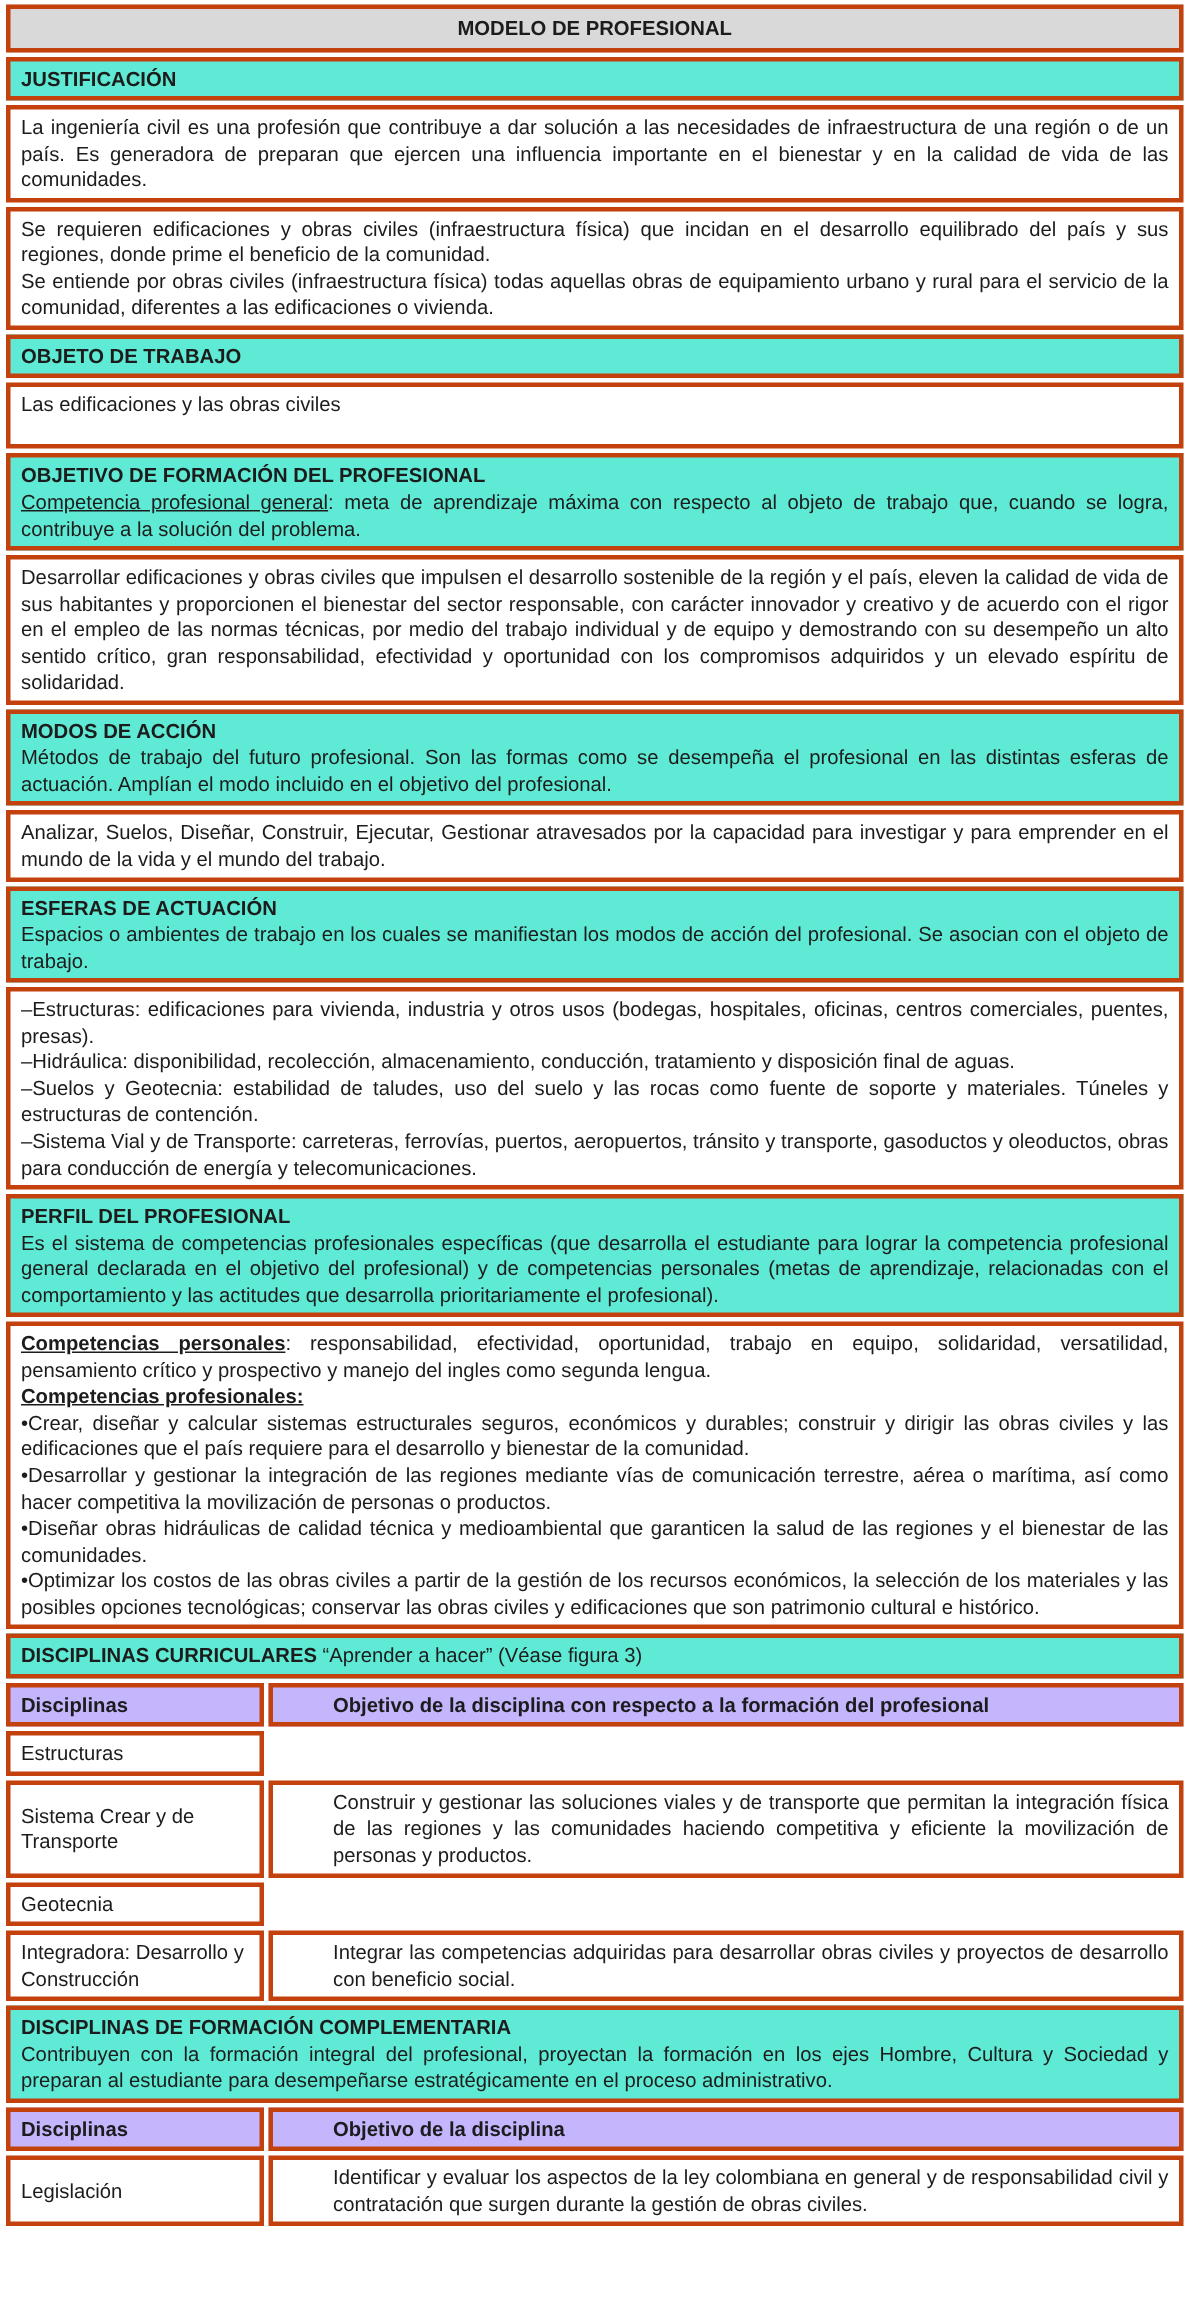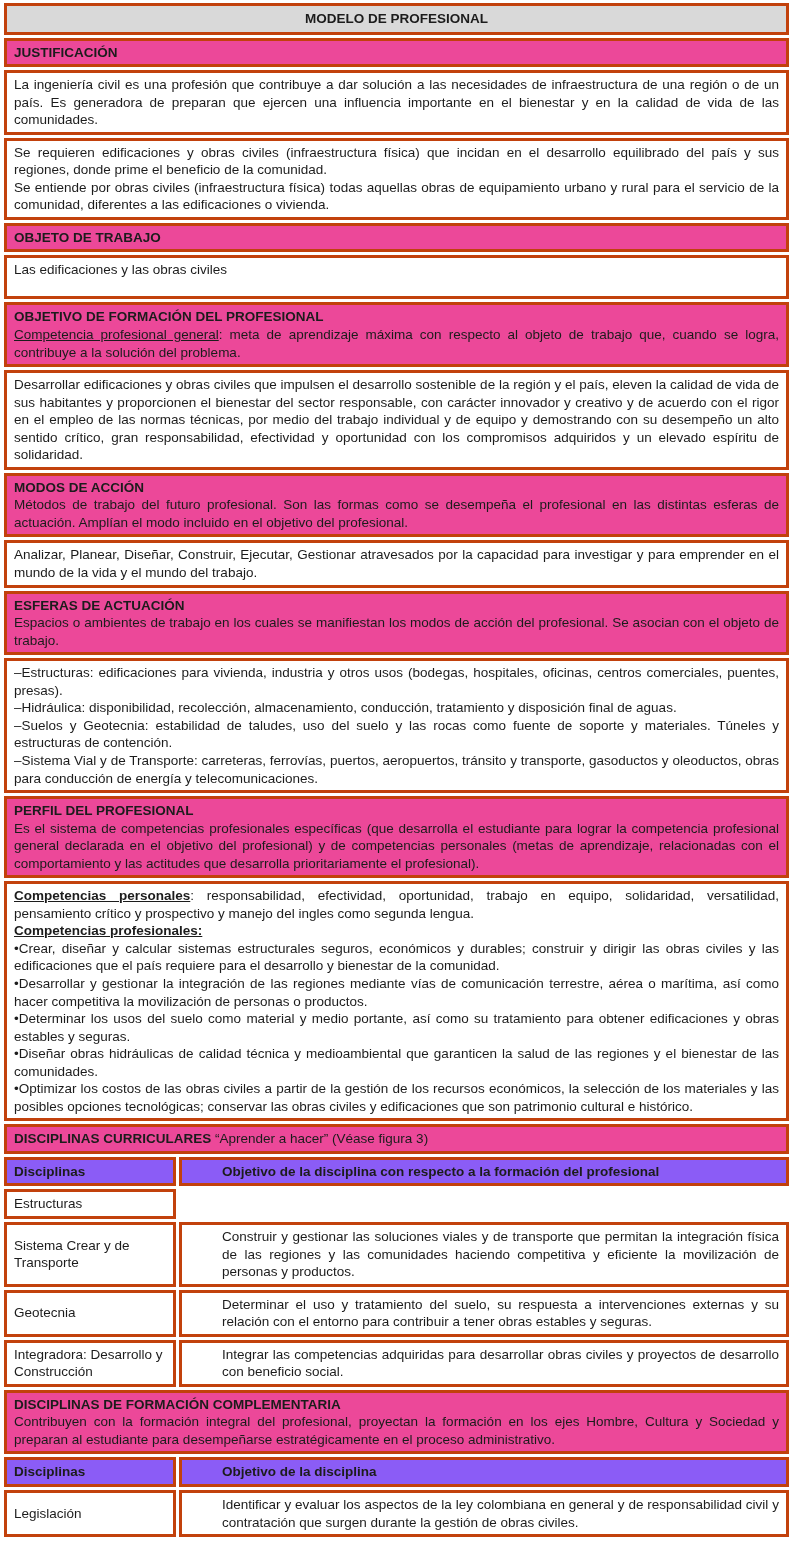--- a/index.html
+++ b/index.html
@@ -18,21 +18,21 @@
     gap: 3px;
   }
   .cell {
     border: 3px solid #c2410c;
     padding: 3px 7px;
     background: #ffffff;
     line-height: 1.3;
     box-sizing: border-box;
   }
   .hdr {
-    background: #ec4899;
+    background: #5eead4;
     font-weight: bold;
   }
   .hdr .sub {
     font-weight: normal;
   }
   .title-cell {
     background: #d9d9d9;
     text-align: center;
     font-weight: bold;
     padding: 4px 7px;
@@ -48,21 +48,21 @@
   .tbl-row .c1 {
     flex: 0 0 172px;
     display: flex;
     align-items: center;
   }
   .tbl-row .c2 {
     flex: 1 1 auto;
     padding-left: 40px;
   }
   .tbl-hdr .c1, .tbl-hdr .c2 {
-    background: #8b5cf6;
+    background: #c4b5fd;
     font-weight: bold;
   }
   p { margin: 0; }
 </style>
 </head>
 <body>
 
 <div class="doc">
 
   <div class="cell title-cell">MODELO DE PROFESIONAL</div>
@@ -83,21 +83,21 @@
   <div class="cell hdr">
     <div>OBJETIVO DE FORMACIÓN DEL PROFESIONAL</div>
     <div class="sub just"><span class="u">Competencia profesional general</span><span>: meta de aprendizaje máxima con respecto al objeto de trabajo que, cuando se logra,  contribuye a la solución del problema.</span></div>
   </div>
   <div class="cell just">Desarrollar edificaciones y obras civiles que impulsen el desarrollo sostenible de la región y el país, eleven la calidad de vida de sus habitantes y proporcionen el bienestar del sector responsable, con carácter innovador y creativo y de acuerdo con el rigor en el empleo de las normas técnicas, por medio del trabajo individual y de equipo y demostrando con su desempeño un alto sentido crítico, gran responsabilidad, efectividad y oportunidad con los compromisos adquiridos y un elevado espíritu de solidaridad.</div>
 
   <div class="cell hdr">
     <div>MODOS DE ACCIÓN</div>
     <div class="sub just">Métodos de trabajo del futuro profesional. Son las formas como se desempeña el profesional en las distintas esferas de actuación. Amplían el modo incluido en el objetivo del profesional.</div>
   </div>
-  <div class="cell just">Analizar, Planear, Diseñar, Construir, Ejecutar, Gestionar atravesados por la capacidad para investigar y para emprender en el mundo de la vida y el mundo del trabajo.</div>
+  <div class="cell just">Analizar, Suelos, Diseñar, Construir, Ejecutar, Gestionar atravesados por la capacidad para investigar y para emprender en el mundo de la vida y el mundo del trabajo.</div>
 
   <div class="cell hdr">
     <div>ESFERAS DE ACTUACIÓN</div>
     <div class="sub just">Espacios o ambientes  de trabajo en los cuales se manifiestan los modos de acción del profesional. Se asocian con el objeto de trabajo.</div>
   </div>
   <div class="cell just">
     <p>–Estructuras: edificaciones para vivienda, industria y otros usos (bodegas, hospitales, oficinas, centros comerciales, puentes, presas).</p>
     <p>–Hidráulica: disponibilidad, recolección, almacenamiento, conducción, tratamiento y disposición final de aguas.</p>
     <p>–Suelos y Geotecnia: estabilidad de taludes, uso del suelo y las rocas como fuente de soporte y materiales. Túneles y estructuras de contención.</p>
     <p>–Sistema Vial y de Transporte: carreteras, ferrovías, puertos, aeropuertos, tránsito y transporte, gasoductos y oleoductos, obras para conducción de energía y telecomunicaciones.</p>
@@ -105,41 +105,39 @@
 
   <div class="cell hdr">
     <div>PERFIL DEL PROFESIONAL</div>
     <div class="sub just">Es el sistema de competencias profesionales específicas (que desarrolla el estudiante para lograr la competencia profesional general declarada en el objetivo del profesional) y de competencias personales (metas de aprendizaje, relacionadas con el comportamiento y las actitudes que desarrolla prioritariamente el profesional).</div>
   </div>
   <div class="cell just">
     <p><span class="bu">Competencias personales</span><span>: responsabilidad, efectividad, oportunidad, trabajo en equipo, solidaridad, versatilidad, pensamiento crítico y prospectivo y manejo del ingles como segunda lengua.</span></p>
     <p class="bu">Competencias profesionales:</p>
     <p>•Crear, diseñar y calcular sistemas estructurales seguros, económicos  y durables; construir y dirigir las obras civiles y las edificaciones que el país requiere para el desarrollo y bienestar de la comunidad.</p>
     <p>•Desarrollar y gestionar la integración de las regiones mediante vías de comunicación terrestre, aérea o marítima, así como hacer competitiva la movilización de personas o productos.</p>
-    <p>•Determinar los usos del suelo como material y medio portante, así como su tratamiento para obtener edificaciones y obras estables y seguras.</p>
     <p>•Diseñar obras hidráulicas de calidad técnica y medioambiental que garanticen la salud de las regiones y el bienestar de las comunidades.</p>
     <p>•Optimizar los costos de las obras civiles a partir de la gestión de los recursos económicos, la selección de los materiales y las posibles opciones tecnológicas; conservar las obras civiles y edificaciones que son patrimonio cultural e histórico.</p>
   </div>
 
   <div class="cell hdr"><span>DISCIPLINAS CURRICULARES</span><span class="sub"> “Aprender a hacer” (Véase figura 3)</span></div>
 
   <div class="tbl-row tbl-hdr">
     <div class="cell c1">Disciplinas</div>
     <div class="cell c2">Objetivo de la disciplina con respecto a la formación del profesional</div>
   </div>
   <div class="tbl-row">
     <div class="cell c1">Estructuras</div>
   </div>
   <div class="tbl-row">
     <div class="cell c1">Sistema Crear y de Transporte</div>
     <div class="cell c2 just">Construir y gestionar las soluciones viales y de transporte que permitan la integración física de las regiones y las comunidades haciendo competitiva y eficiente la movilización de personas y productos.</div>
   </div>
   <div class="tbl-row">
     <div class="cell c1">Geotecnia</div>
-    <div class="cell c2 just">Determinar el uso y tratamiento del suelo, su respuesta a intervenciones externas y su relación con el entorno para contribuir a tener obras estables y seguras.</div>
   </div>
   <div class="tbl-row">
     <div class="cell c1">Integradora: Desarrollo y Construcción</div>
     <div class="cell c2 just">Integrar las competencias adquiridas para desarrollar obras civiles y proyectos de desarrollo con beneficio social.</div>
   </div>
 
   <div class="cell hdr">
     <div>DISCIPLINAS DE FORMACIÓN COMPLEMENTARIA</div>
     <div class="sub just">Contribuyen con la formación integral del profesional, proyectan la formación en los ejes Hombre, Cultura y Sociedad y preparan al estudiante para desempeñarse estratégicamente en el proceso administrativo.</div>
   </div>

